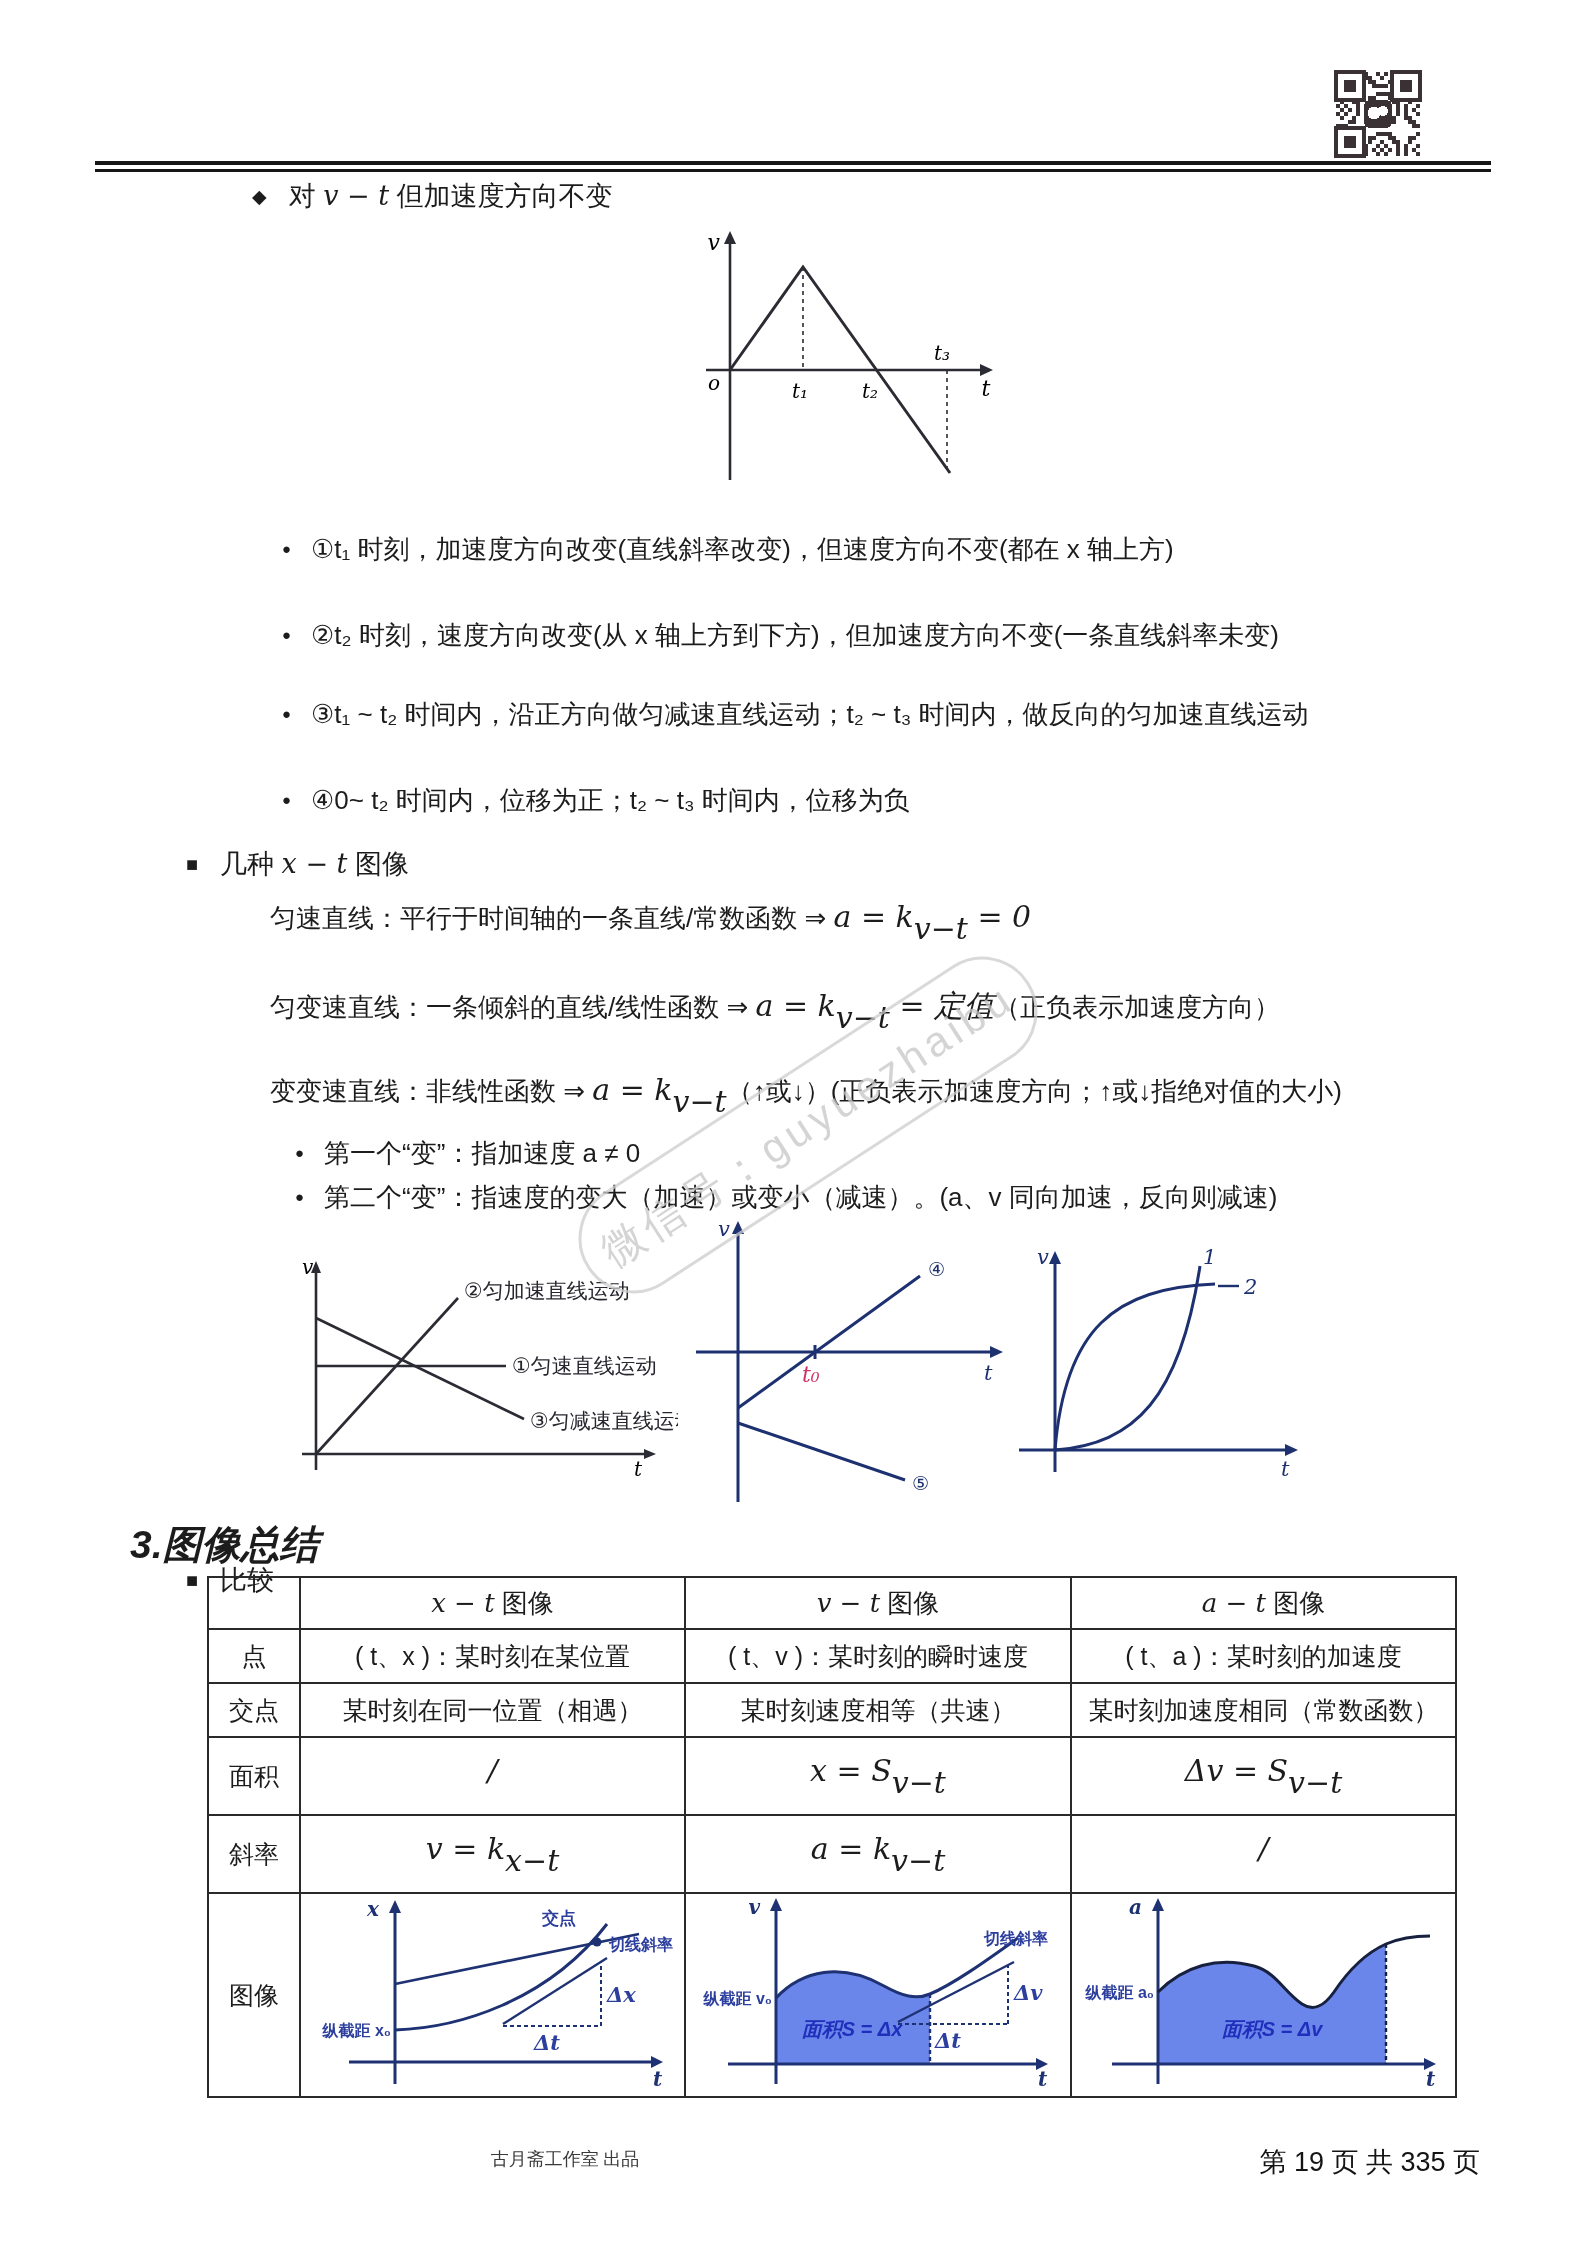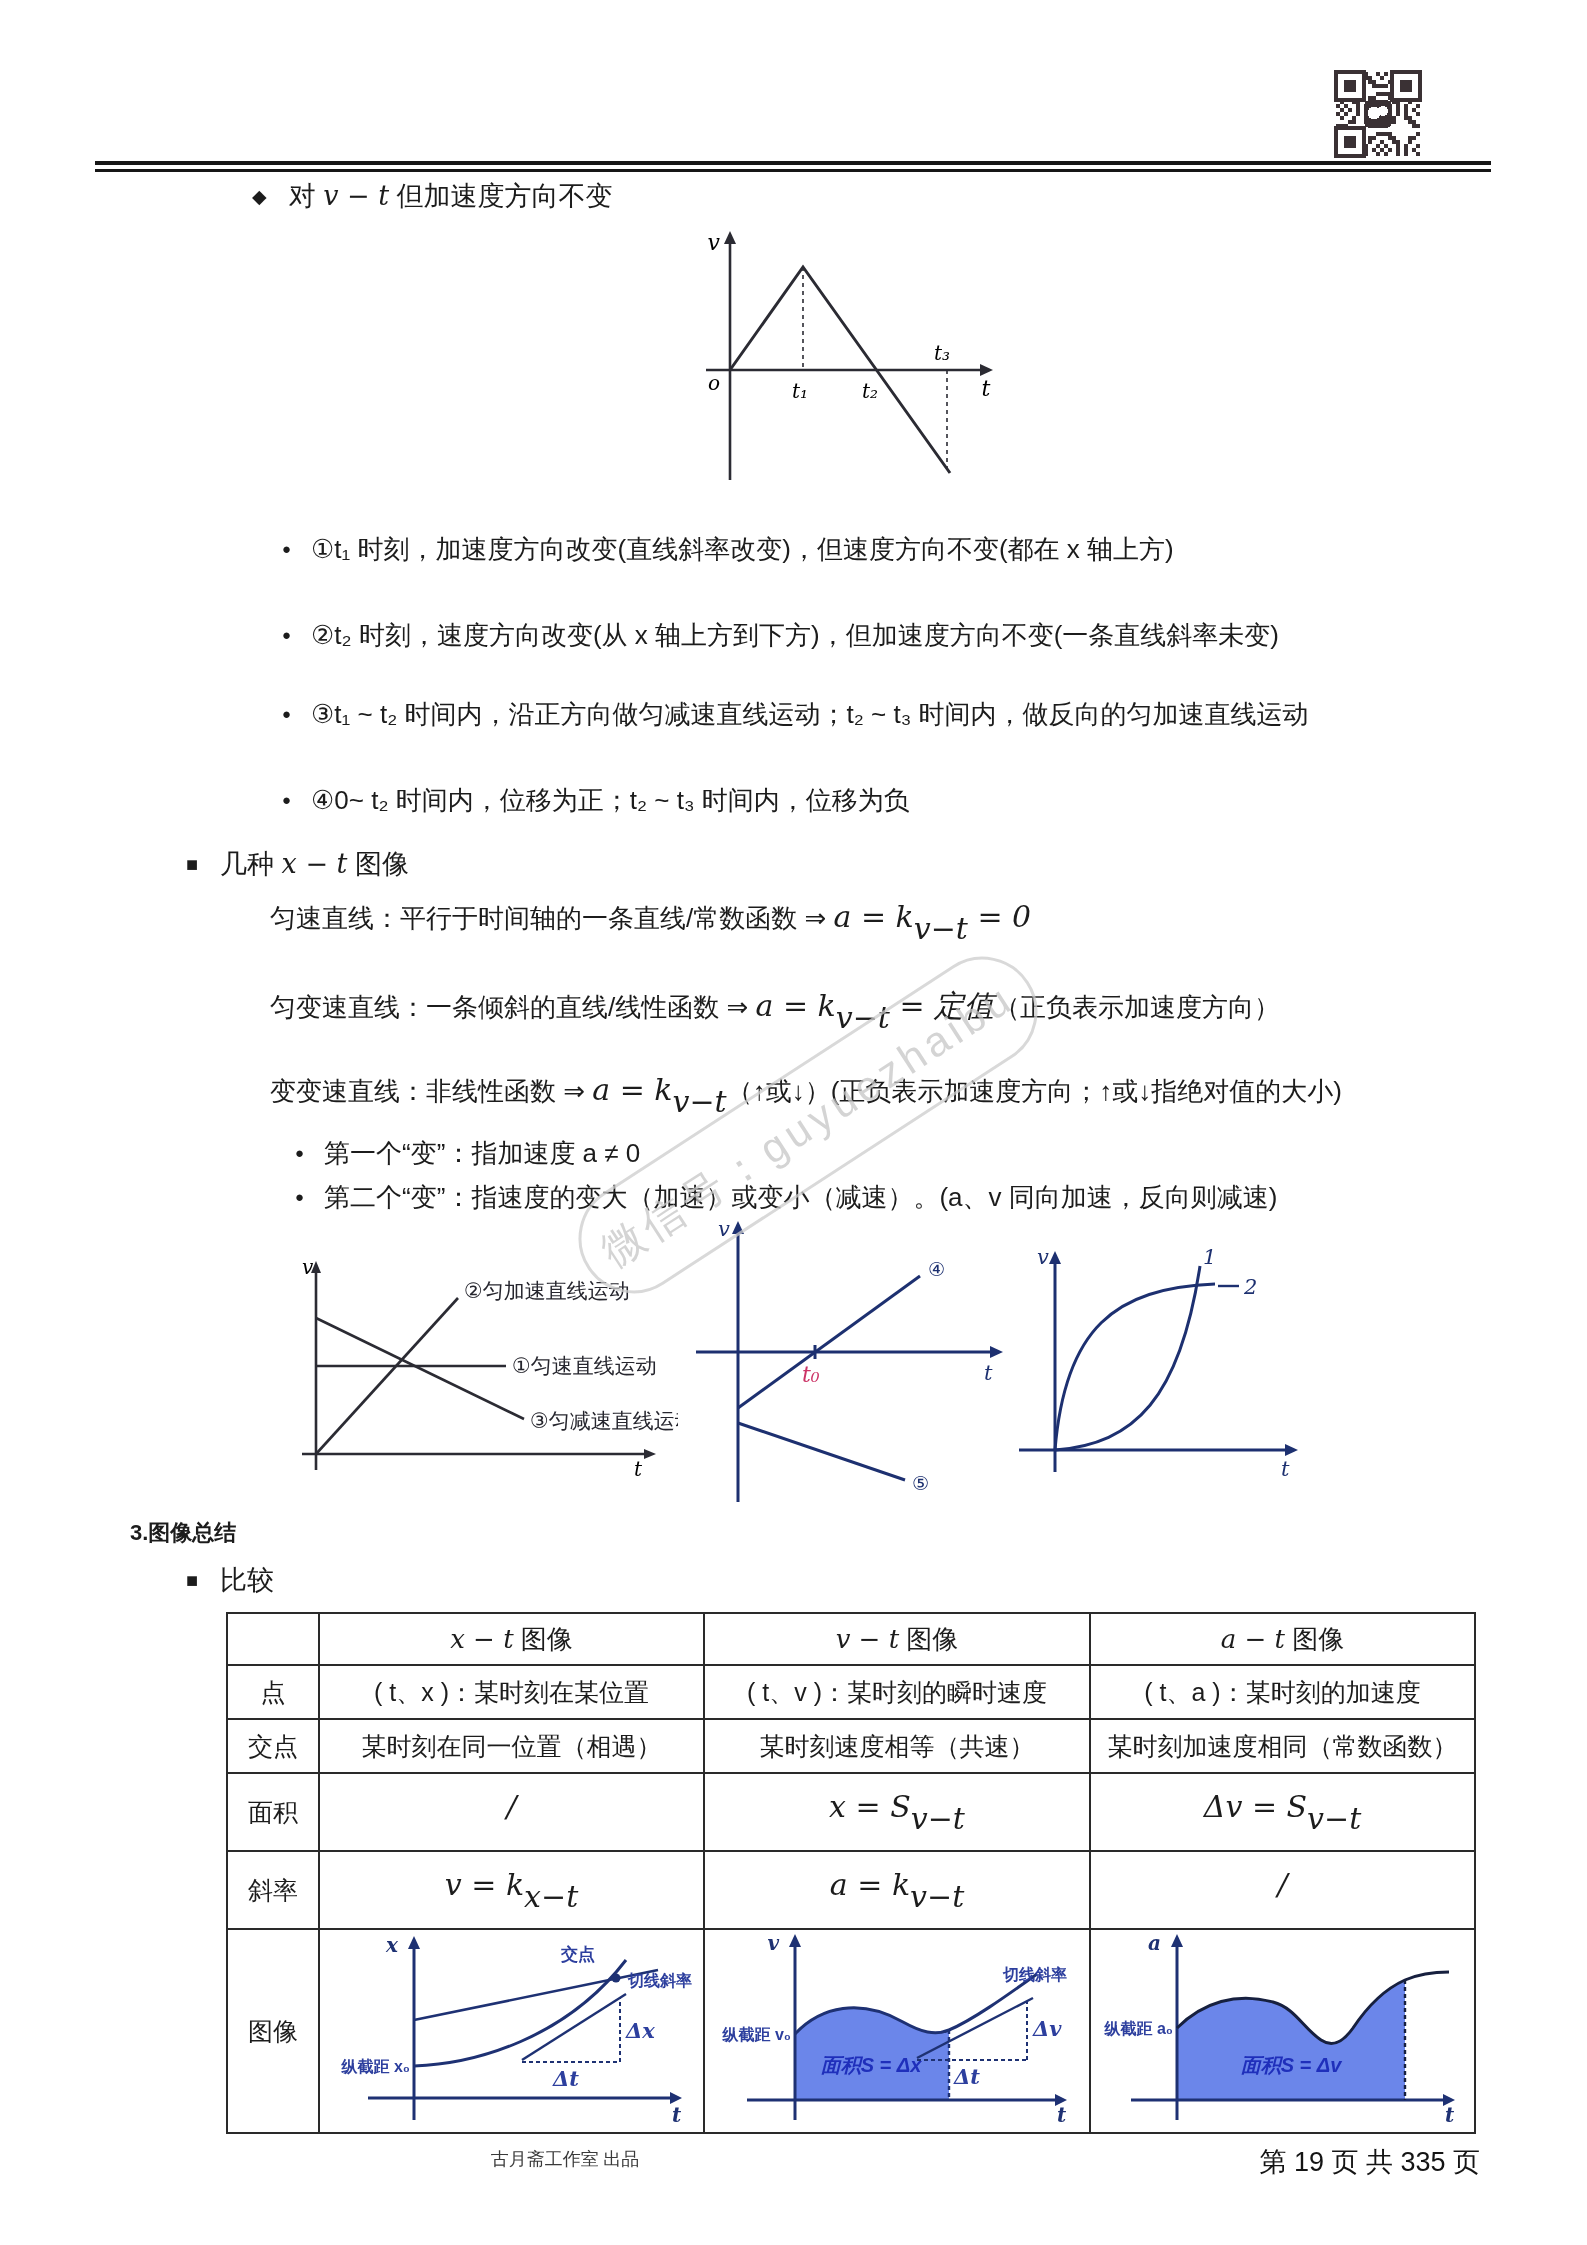--- a/index.html
+++ b/index.html
@@ -11,26 +11,26 @@
   .math{font-family:"DejaVu Serif","Liberation Serif",serif;font-style:italic;}
   .sub{font-family:"DejaVu Serif","Liberation Serif",serif;font-style:italic;
        font-size:0.6em;vertical-align:-0.4em;}
   .title-line{display:flex;align-items:baseline;gap:22px;font-size:27px;}
   .dia{font-size:19px;transform:translateY(-2px);}
   .sq{font-size:20px;transform:translateY(-2px);}
   .bullet-line{display:flex;align-items:baseline;gap:20px;font-size:26px;line-height:34px;}
   .dot{font-size:15px;transform:translateY(-4px);}
   .item-line{display:flex;align-items:baseline;gap:18px;font-size:26px;}
   .fx{font-size:30px;}
-  .heading{font-size:22px;font-weight:bold;}
+  .heading{font-size:39px;font-weight:bold;font-style:italic;}
   .watermark{position:absolute;left:545px;top:1070px;width:520px;height:104px;
     border:3px solid #cdcdcd;border-radius:200px;transform:rotate(-33deg);
     display:flex;align-items:center;justify-content:center;
     color:#c6c6c6;font-size:42px;letter-spacing:5px;opacity:.75;z-index:6;pointer-events:none;}
-  table.cmp{position:absolute;left:207px;top:1612px;width:1248px;border-collapse:collapse;table-layout:fixed;margin-left:19px;}
+  table.cmp{position:absolute;left:207px;top:1576px;width:1248px;border-collapse:collapse;table-layout:fixed;}
   table.cmp td{border:2.5px solid #2a2a2a;text-align:center;vertical-align:middle;
     font-size:25px;padding:0 4px;overflow:hidden;}
   table.cmp td.hd{font-size:26px;}
   .svg-ink{stroke:#2b2b33;stroke-width:2.6;fill:none;}
   .footer-left{position:absolute;left:400px;top:2147px;width:330px;text-align:center;
     font-size:18px;color:#3a3a3a;font-family:"Liberation Serif","DejaVu Serif",serif;}
   .footer-right{position:absolute;left:1164px;top:2144px;width:316px;text-align:right;font-size:27px;color:#141414;}
   svg text{user-select:none;}
 </style>
 </head>

